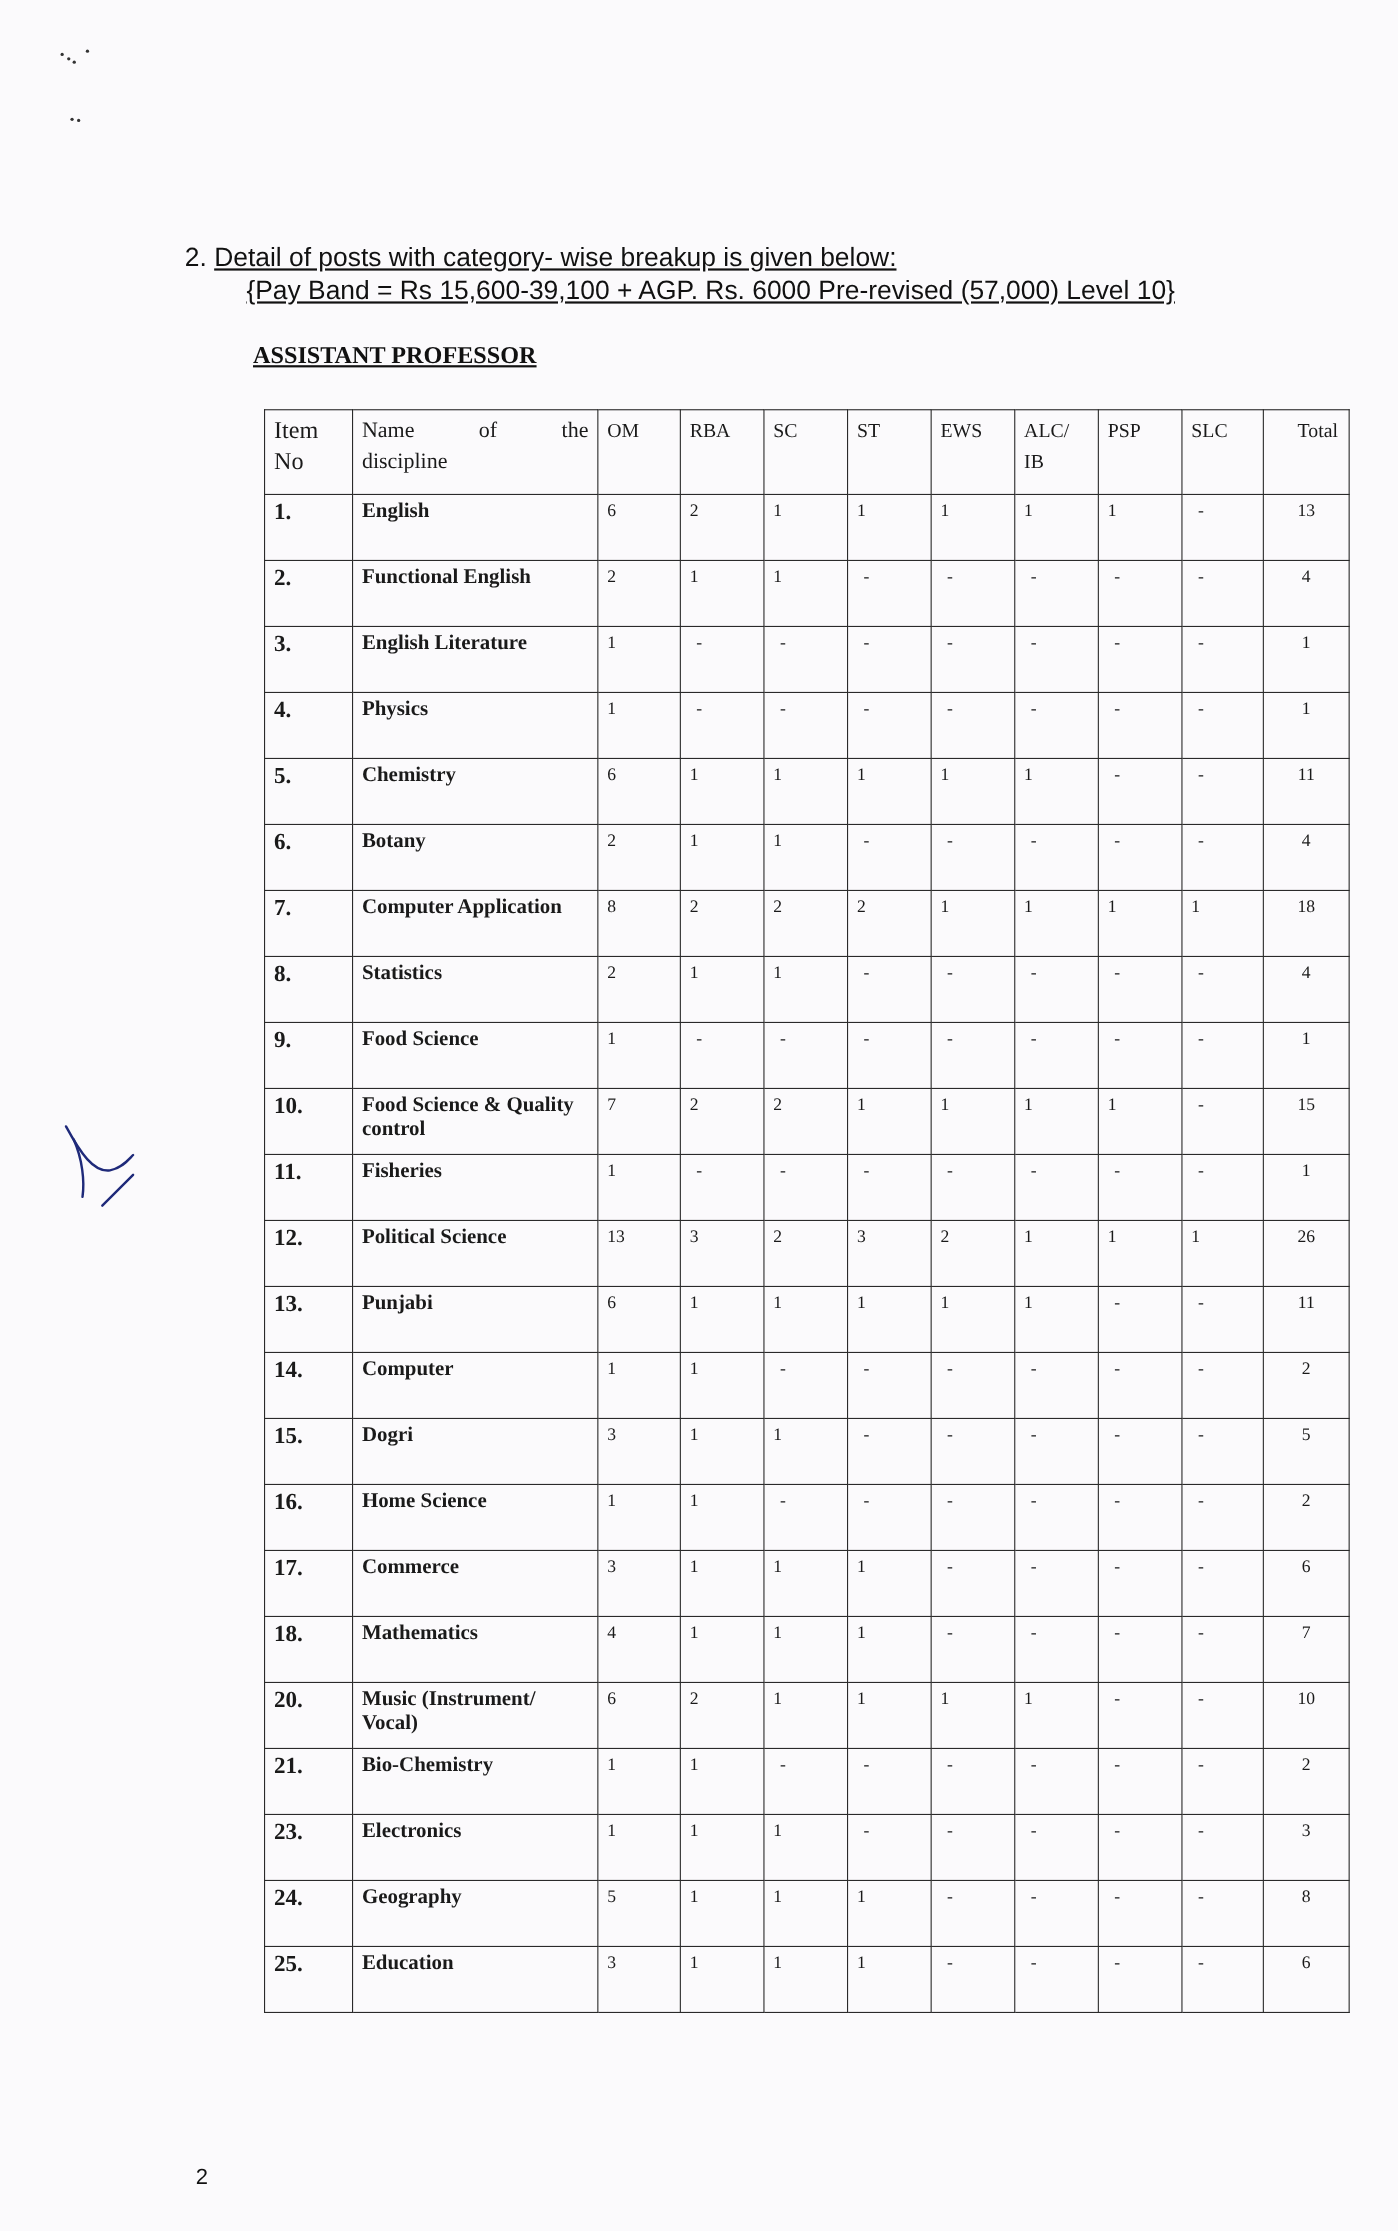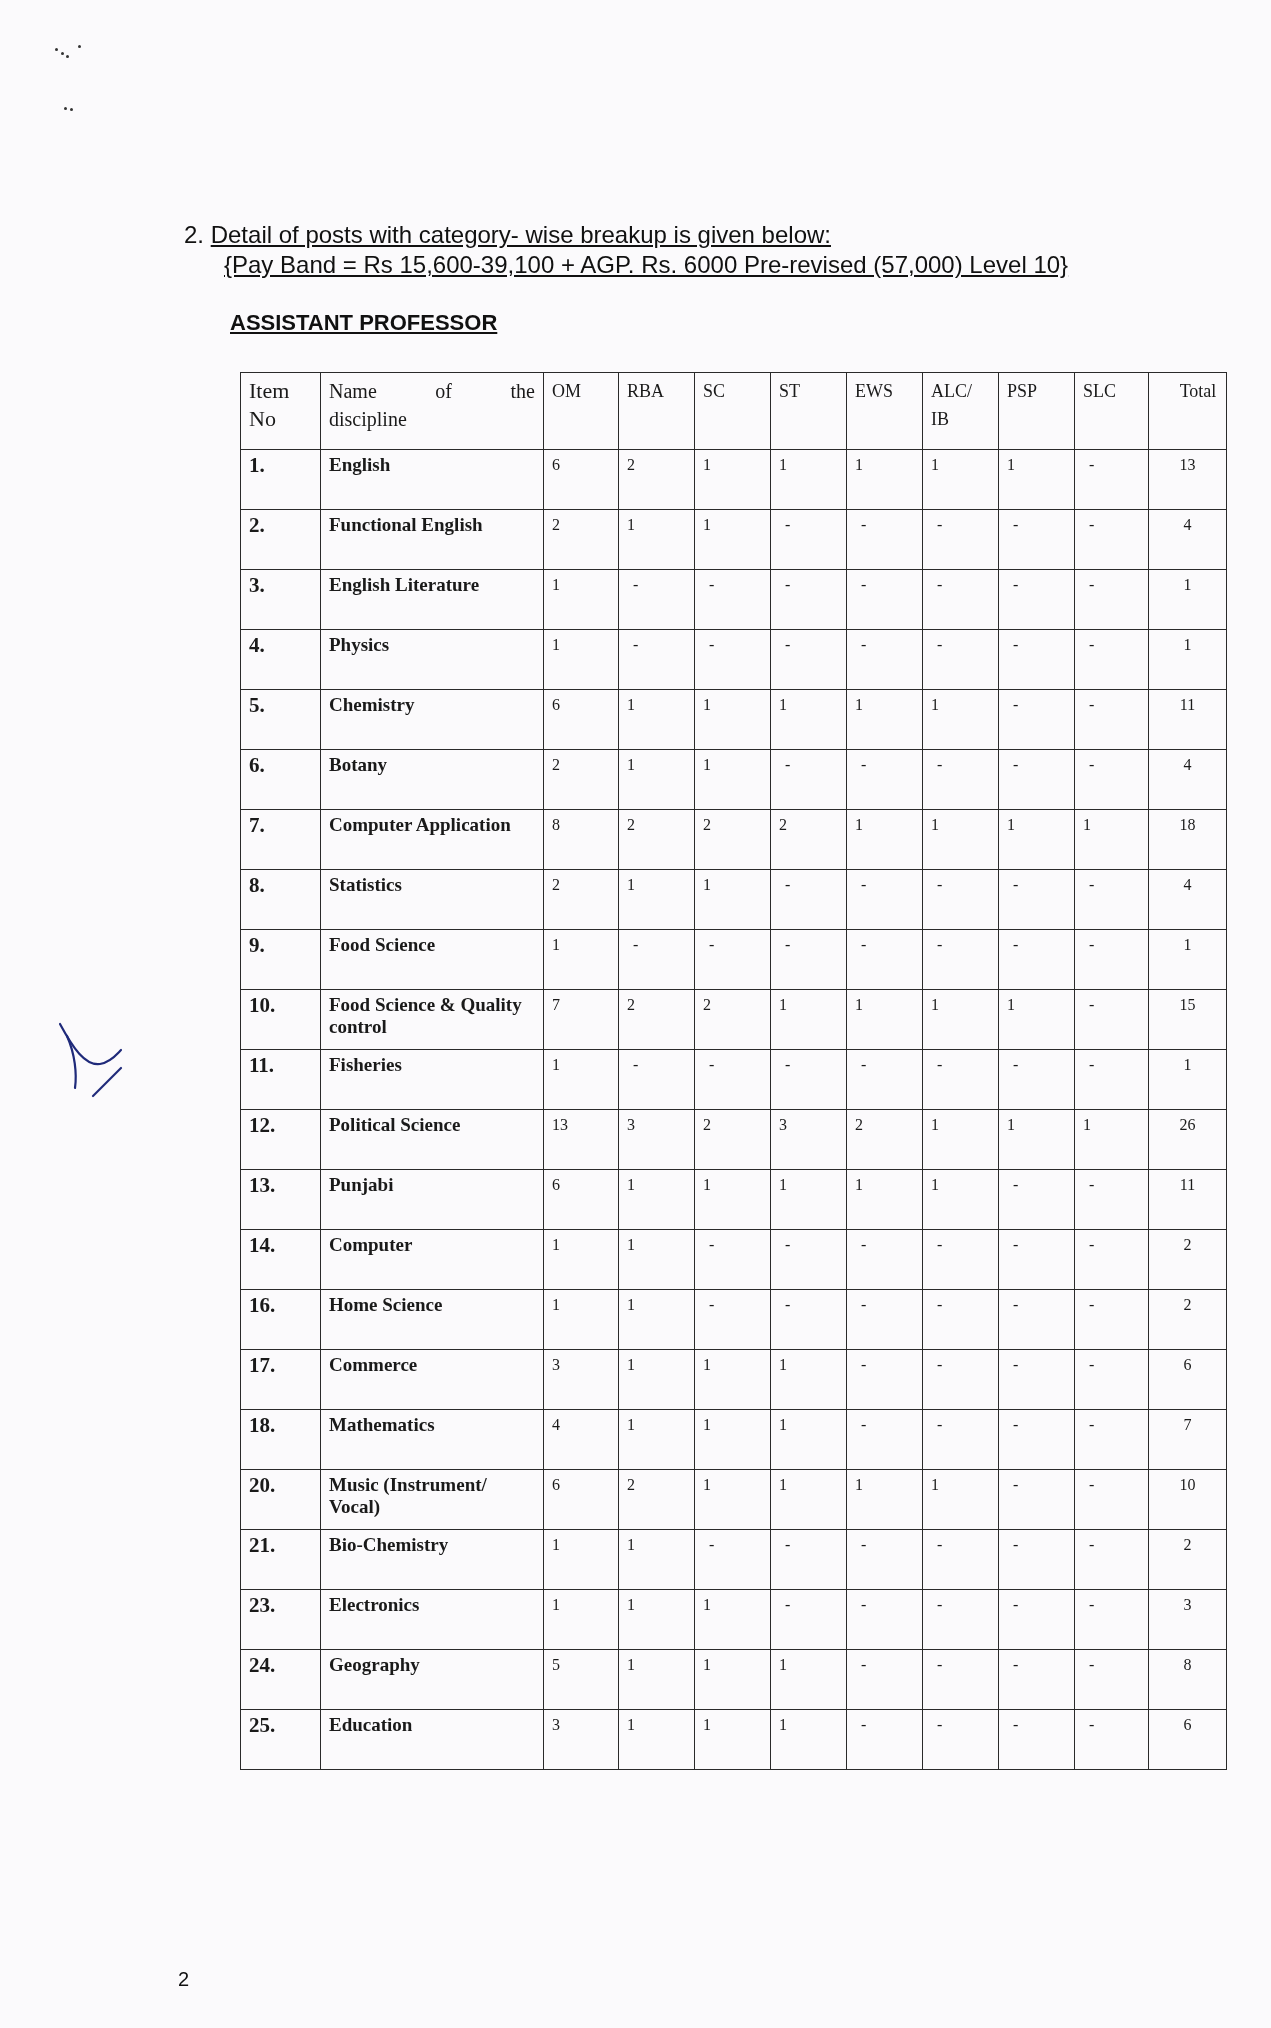--- a/index.html
+++ b/index.html
@@ -4,34 +4,34 @@
 <style>
   html, body { margin: 0; padding: 0; }
   body {
     width: 1271px; height: 2028px; position: relative; overflow: hidden;
     background: #fbfafc;
     font-family: "DejaVu Serif", "Liberation Serif", serif;
     color: #1a1a1a;
   }
   .speck { position: absolute; background: #333; border-radius: 50%; }
   .heading {
-    position: absolute; left: 184px; top: 220px;
+    position: absolute; left: 168px; top: 220px;
     font-family: "Liberation Sans", "DejaVu Sans", sans-serif;
     font-size: 24px; line-height: 30px; color: #111;
   }
   .heading .num { text-decoration: none; }
   .heading .u { text-decoration: underline; }
   .payband {
     position: absolute; left: 224px; top: 250px;
     font-family: "Liberation Sans", "DejaVu Sans", sans-serif;
     font-size: 24px; line-height: 30px; text-decoration: underline; color: #111;
   }
   .post-title {
     position: absolute; left: 230px; top: 310px;
-    font-family: Liberation Sans, sans-serif;
+    font-family: Liberation Serif, serif;
     font-weight: bold; font-size: 22px; text-decoration: underline; color: #111;
   }
   table.posts {
     position: absolute; left: 240px; top: 372px;
     border-collapse: collapse; table-layout: fixed;
     width: 986px;
     font-family: Liberation Serif, serif;
     border-radius: 20px;
   }
   table.posts th, table.posts td {
@@ -277,20 +277,33 @@
         <td class="val">1</td>
         <td class="val dash">-</td>
         <td class="val dash">-</td>
         <td class="val dash">-</td>
         <td class="val dash">-</td>
         <td class="val dash">-</td>
         <td class="val dash">-</td>
         <td class="total">2</td>
       </tr>
       <tr>
+        <td class="item">15.</td>
+        <td class="name">Dogri</td>
+        <td class="val">3</td>
+        <td class="val">1</td>
+        <td class="val">1</td>
+        <td class="val dash">-</td>
+        <td class="val dash">-</td>
+        <td class="val dash">-</td>
+        <td class="val dash">-</td>
+        <td class="val dash">-</td>
+        <td class="total">5</td>
+      </tr>
+      <tr>
         <td class="item">16.</td>
         <td class="name">Home Science</td>
         <td class="val">1</td>
         <td class="val">1</td>
         <td class="val dash">-</td>
         <td class="val dash">-</td>
         <td class="val dash">-</td>
         <td class="val dash">-</td>
         <td class="val dash">-</td>
         <td class="val dash">-</td>

